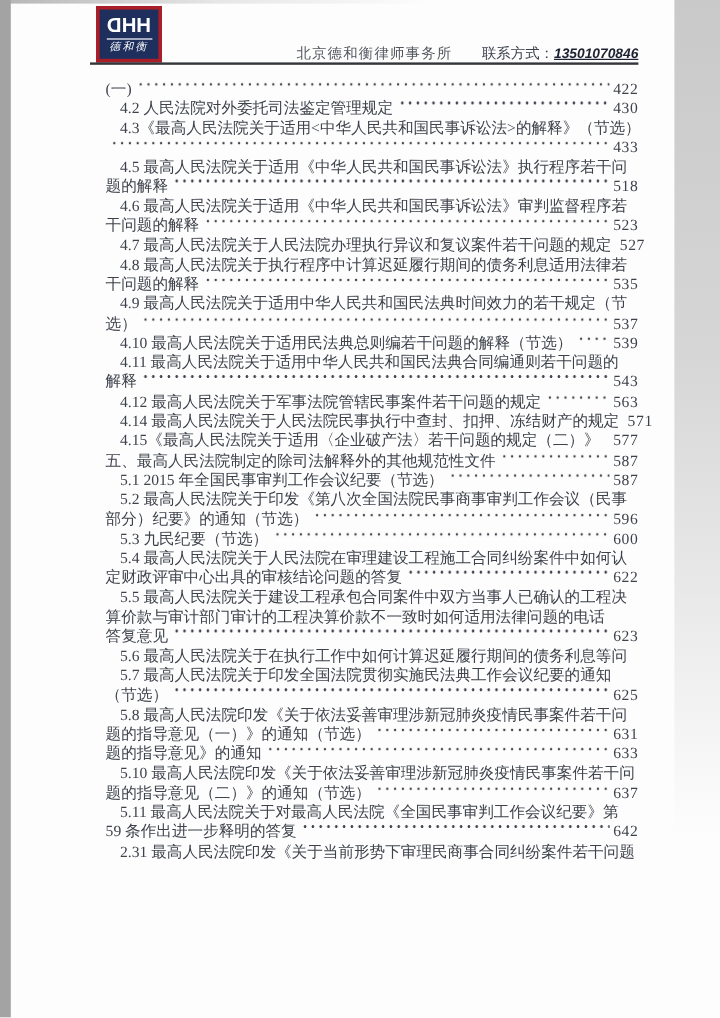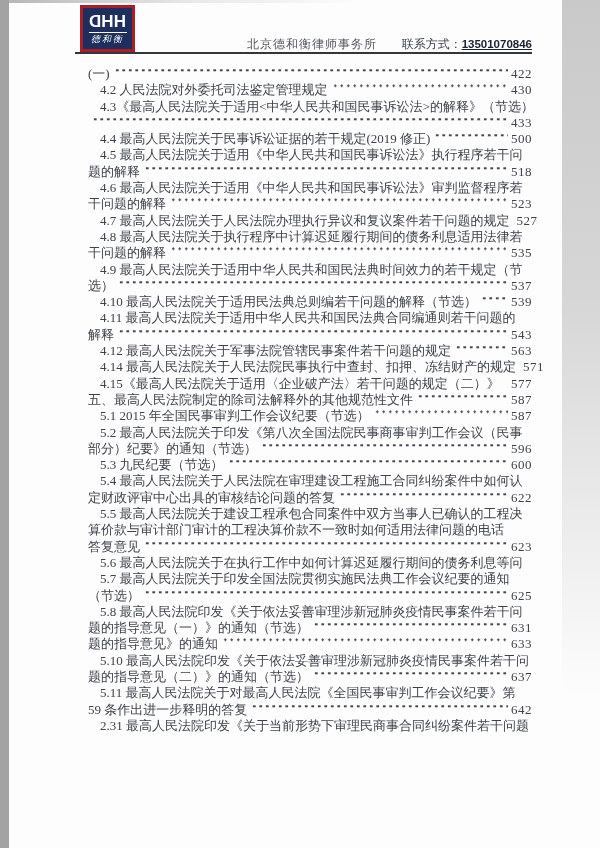--- a/index.html
+++ b/index.html
@@ -27,21 +27,21 @@
   .logo-rule{width:38px;height:1px;background:#fff;margin:2px 0 1px 0;}
   .logo-name{color:#fff;font-size:9px;line-height:10px;font-style:italic;letter-spacing:2px;font-family:Liberation Serif, serif;}
   .firm-name{
     position:absolute;left:192px;top:36px;width:240px;text-align:center;
     font-size:12px;color:#51555c;letter-spacing:1px;
   }
   .contact{
     position:absolute;right:68px;top:36px;text-align:right;font-size:12px;color:#3a3f4a;
   }
   .contact .phone{font-weight:bold;color:#1b2130;text-decoration:underline;
-    font-family:"Liberation Sans","DejaVu Sans",sans-serif;font-size:11.5px;letter-spacing:0;}
+    font-family:"Liberation Sans","DejaVu Sans",sans-serif;font-size:11.5px;letter-spacing:0;font-style:italic;}
   .header-rule{position:absolute;left:75px;top:52px;width:457px;height:2px;background:#33363b;}
 
   
   .toc{
     position:absolute;left:88px;top:66px;width:444px;
     font-size:13px;color:#3e424b;
   }
   .row{display:flex;align-items:baseline;line-height:16.3px;min-height:16.3px;}
   .row .t{white-space:pre;flex:0 0 auto;}
   .row.ind .t{padding-left:12px;}
@@ -93,25 +93,20 @@
     <div class="row ind nopg">
       <span class="t">4.3《最高人民法院关于适用&lt;中华人民共和国民事诉讼法&gt;的解释》（节选）</span>
       <span class="leader"></span>
 
     </div>
     <div class="row dots">
       <span class="t"></span>
       <span class="leader"></span>
       <span class="pg">433</span>
     </div>
-    <div class="row ind dots">
-      <span class="t">4.4 最高人民法院关于民事诉讼证据的若干规定(2019 修正)</span>
-      <span class="leader"></span>
-      <span class="pg">500</span>
-    </div>
     <div class="row ind nopg">
       <span class="t">4.5 最高人民法院关于适用《中华人民共和国民事诉讼法》执行程序若干问</span>
       <span class="leader"></span>
 
     </div>
     <div class="row dots">
       <span class="t">题的解释</span>
       <span class="leader"></span>
       <span class="pg">518</span>
     </div>

